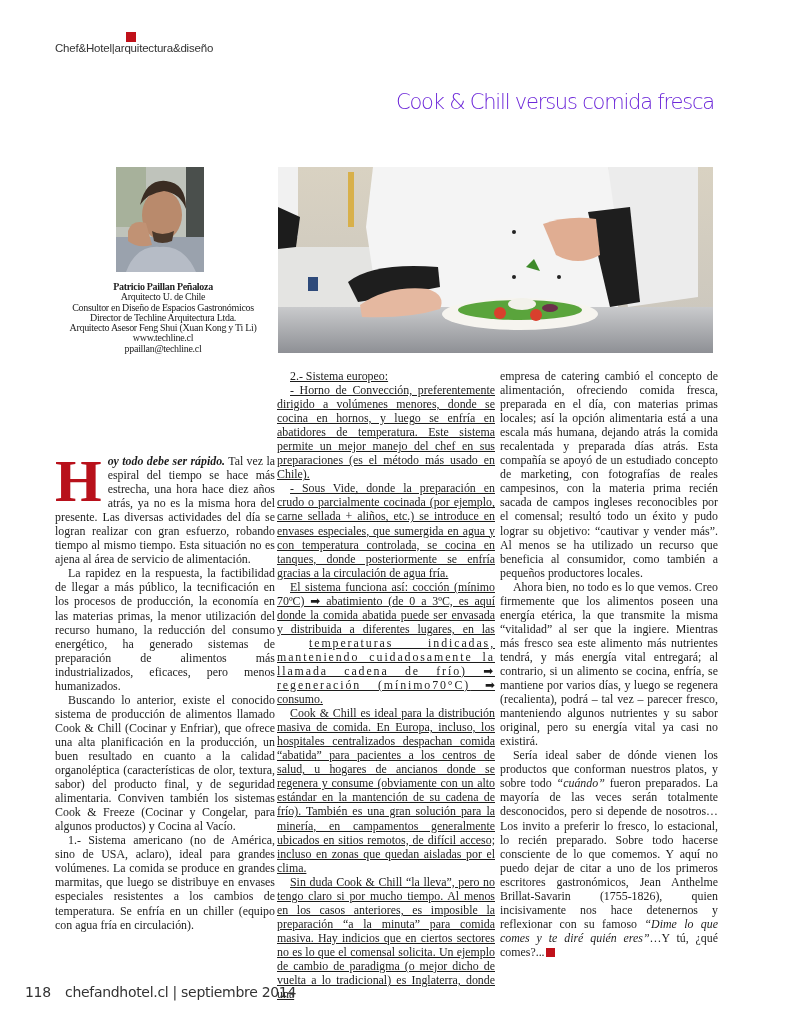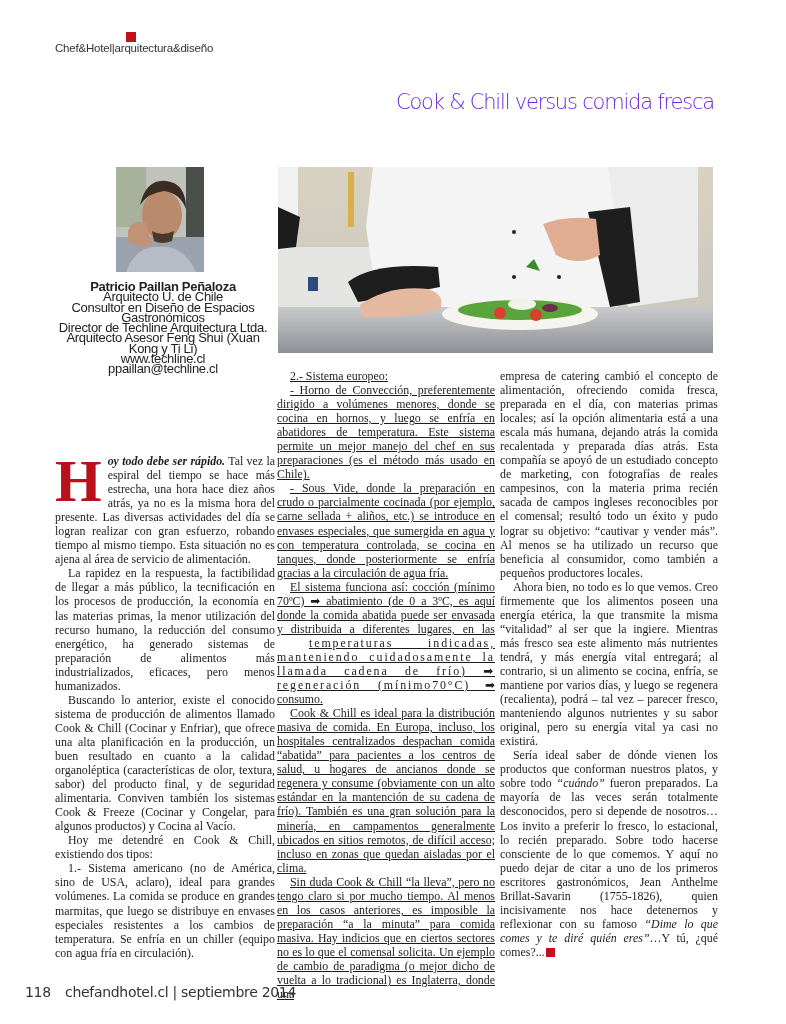--- a/index.html
+++ b/index.html
@@ -5,21 +5,21 @@
   * { box-sizing: border-box; margin: 0; padding: 0; }
   html, body { width: 786px; height: 1024px; background: #ffffff; overflow: hidden; }
   body { position: relative; font-family: "Liberation Serif", serif; color: #1a1a1a; }
 
   .header { position: absolute; left: 55px; top: 32px; display: flex; align-items: center; font-family: Liberation Sans, sans-serif; font-size: 11.5px; color: #333; letter-spacing: -0.2px; flex-direction: column; }
   .header .sq { width: 10px; height: 10px; background: #c0111a; margin-right: 6px; }
 
   .title { position: absolute; right: 72px; top: 90px; font-family: "DejaVu Sans", sans-serif; font-weight: 300; font-size: 21px; letter-spacing: -1.2px; color: #6d28d9; white-space: nowrap; }
 
   .author-photo { position: absolute; left: 116px; top: 167px; width: 88px; height: 105px; overflow: hidden; background: #c9c9c3; }
-  .author-bio { position: absolute; left: 52px; top: 282px; width: 222px; text-align: center; font-family: Liberation Sans, sans-serif; font-size: 13px; line-height: 10.3px; color: #222; letter-spacing: -0.3px; }
+  .author-bio { position: absolute; left: 52px; top: 282px; width: 222px; text-align: center; font-family: Liberation Serif, serif; font-size: 10px; line-height: 10.3px; color: #222; letter-spacing: -0.3px; }
   .author-bio .name { font-weight: bold; }
 
   .hero { position: absolute; left: 278px; top: 167px; width: 435px; height: 186px; overflow: hidden; background: #d8d6d0; }
 
   .col { position: absolute; font-size: 11.9px; line-height: 14.05px; text-align: justify; color: #1c1c1c; }
   .col p { text-indent: 13px; }
   .col p.noindent { text-indent: 0; }
   .col1 { left: 55px; top: 454px; width: 220px; }
   .col2 { left: 277px; top: 369px; width: 218px; text-decoration: underline; }
   .col3 { left: 500px; top: 369px; width: 218px; }
@@ -101,21 +101,20 @@
     <ellipse cx="244" cy="137" rx="14" ry="6" fill="#f2f1ea"></ellipse>
     <ellipse cx="272" cy="141" rx="8" ry="4" fill="#6b2f4a"></ellipse>
     <path d="M248 100 L256 92 L262 104 Z" fill="#3e8a2a"></path>
   </svg>
 </div>
 
 <div class="col col1">
   <p class="noindent"><span class="dropcap">H</span><span class="lead">oy todo debe ser rápido.</span><span> Tal vez la espiral del tiempo se hace más estrecha, una hora hace diez años atrás, ya no es la misma hora del presente. Las diversas actividades del día se logran realizar con gran esfuerzo, robando tiempo al mismo tiempo. Esta situación no es ajena al área de servicio de alimentación.</span></p>
   <p>La rapidez en la respuesta, la factibilidad de llegar a más público, la tecnificación en los procesos de producción, la economía en las materias primas, la menor utilización del recurso humano, la reducción del consumo energético, ha generado sistemas de preparación de alimentos más industrializados, eficaces, pero menos humanizados.</p>
   <p>Buscando lo anterior, existe el conocido sistema de producción de alimentos llamado Cook &amp; Chill (Cocinar y Enfriar), que ofrece una alta planificación en la producción, un buen resultado en cuanto a la calidad organoléptica (características de olor, textura, sabor) del producto final, y de seguridad alimentaria. Conviven también los sistemas Cook &amp; Freeze (Cocinar y Congelar, para algunos productos) y Cocina al Vacío.</p>
-  <p>Hoy me detendré en Cook &amp; Chill, existiendo dos tipos:</p>
   <p>1.- Sistema americano (no de América, sino de USA, aclaro), ideal para grandes volúmenes. La comida se produce en grandes marmitas, que luego se distribuye en envases especiales resistentes a los cambios de temperatura. Se enfría en un chiller (equipo con agua fría en circulación).</p>
 </div>
 
 <div class="col col2">
   <p>2.- Sistema europeo:</p>
   <p>- Horno de Convección, preferentemente dirigido a volúmenes menores, donde se cocina en hornos, y luego se enfría en abatidores de temperatura. Este sistema permite un mejor manejo del chef en sus preparaciones (es el método más usado en Chile).</p>
   <p>- Sous Vide, donde la preparación en crudo o parcialmente cocinada (por ejemplo, carne sellada + aliños, etc.) se introduce en envases especiales, que sumergida en agua y con temperatura controlada, se cocina en tanques, donde posteriormente se enfría gracias a la circulación de agua fría.</p>
   <p><span>El sistema funciona así: cocción (mínimo 70ºC) ➡ abatimiento (de 0 a 3ºC, es aquí donde la comida abatida puede ser envasada y distribuida a diferentes lugares, en las </span><span class="spaced">temperaturas indicadas, manteniendo cuidadosamente la llamada cadena de frío) ➡ regeneración (mínimo70°C)</span><span> ➡ consumo.</span></p>
   <p>Cook &amp; Chill es ideal para la distribución masiva de comida. En Europa, incluso, los hospitales centralizados despachan comida “abatida” para pacientes a los centros de salud, u hogares de ancianos donde se regenera y consume (obviamente con un alto estándar en la mantención de su cadena de frío). También es una gran solución para la minería, en campamentos generalmente ubicados en sitios remotos, de difícil acceso; incluso en zonas que quedan aisladas por el clima.</p>
   <p>Sin duda Cook &amp; Chill “la lleva”, pero no tengo claro si por mucho tiempo. Al menos en los casos anteriores, es imposible la preparación “a la minuta” para comida masiva. Hay indicios que en ciertos sectores no es lo que el comensal solicita. Un ejemplo de cambio de paradigma (o mejor dicho de vuelta a lo tradicional) es Inglaterra, donde una</p>

